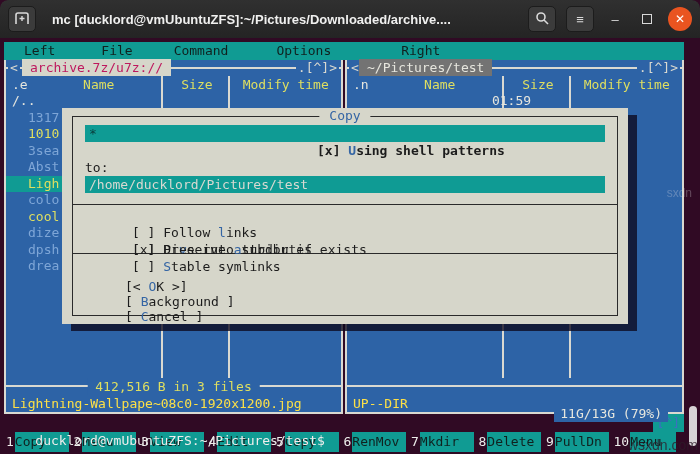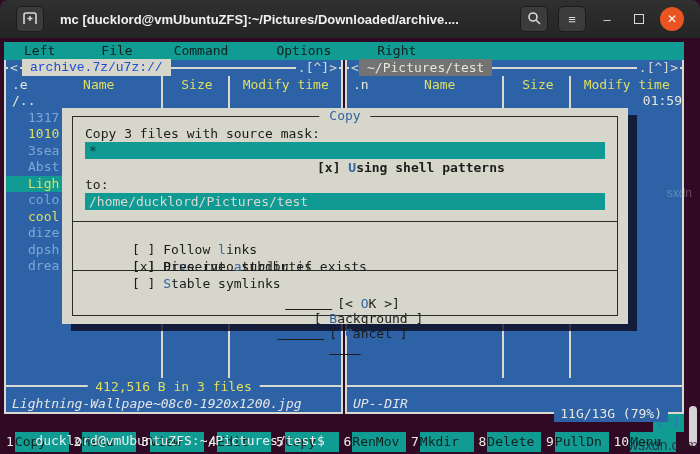--- a/index.html
+++ b/index.html
@@ -1,20 +1,20 @@
 <!DOCTYPE html>
 <html><head>
 <meta charset="utf-8">
 <style>
   * { margin:0; padding:0; box-sizing:border-box; }
   html,body { width:700px; height:454px; }
   body { background:#300a24; font-family:"DejaVu Sans Mono","Liberation Mono",monospace; font-size:13px; overflow:hidden; position:relative; border-radius:8px 8px 0 0; }
 
   
-  .titlebar { height:38px; background:linear-gradient(#303030,#242424); border-radius:8px 8px 0 0; display:flex; align-items:center; padding:0 16px; position:relative; font-family:"Liberation Sans",sans-serif; }
+  .titlebar { height:38px; background:linear-gradient(#303030,#242424); border-radius:8px 8px 0 0; display:flex; align-items:center; padding:0 8px; position:relative; font-family:"Liberation Sans",sans-serif; }
   .tb-btn { width:28px; height:26px; border-radius:5px; background:#3b3b3b; border:1px solid #1c1c1c; display:flex; align-items:center; justify-content:center; color:#d9d9d9; flex:0 0 auto; }
   .tb-title { color:#f0f0ef; font-weight:bold; font-size:13px; margin-left:16px; white-space:nowrap; flex:1 1 auto; overflow:hidden; }
   .tb-right { display:flex; align-items:center; gap:10px; margin-left:8px; }
   .tb-plain { width:22px; height:22px; display:flex; align-items:center; justify-content:center; color:#d9d9d9; background:transparent; border:none; }
   .tb-max { width:10px; height:10px; border:1.5px solid #d9d9d9; }
   .tb-close { width:24px; height:24px; border-radius:50%; background:#e95420; color:#fff; display:flex; align-items:center; justify-content:center; font-size:12px; }
 
   
   .term { position:absolute; top:38px; left:0; right:0; bottom:0; padding:4px 16px 2px 4px; display:flex; flex-direction:column; }
   .menubar { height:18px; line-height:18px; background:#109b93; color:#10211f; display:flex; white-space:pre; }
@@ -23,61 +23,61 @@
   .panels { flex:1; display:flex; }
   .panel { width:50%; background:#2d63a6; border:2px solid #d9d9d1; border-top:none; position:relative; display:flex; flex-direction:column; color:#e6e6de; }
   .panel.left { margin-right:1px; }
   .panel.right { margin-left:1px; }
 
   .ptop { height:16px; position:relative; line-height:16px; white-space:pre; }
   .ptop .tline { position:absolute; left:0; right:0; top:7px; height:2px; background:#d9d9d1; }
   .ptop .cap-l { position:absolute; left:2px; top:0; color:#d9d9d1; background:#2d63a6; padding:0 2px; z-index:1; }
   .ptop .cap-r { position:absolute; right:2px; top:0; color:#d9d9d1; background:#2d63a6; padding:0 2px; z-index:1; }
   .ptitle { position:absolute; left:16px; top:-1px; height:17px; line-height:17px; padding:0 8px; z-index:1; }
-  .ptitle.active { background:#d6d6ca; color:#1d4ed8;font-family:Liberation Mono, monospace; }
+  .ptitle.active { background:#d6d6ca; color:#be185d; }
   .ptitle.inactive { background:#737373; color:#e6e6de; }
 
   .pbody { flex:1; position:relative; overflow:hidden; }
   .vsep { position:absolute; top:0; bottom:0; width:2px; background:#d9d9d1; }
   .vsep.v1 { right:53%; } .vsep.v2 { right:33%; }
   .pcols { height:17px; line-height:17px; display:flex; color:#dfdf60; position:relative; }
   .csort { width:28px; padding-left:6px; color:#e6e6de; }
   .cname { flex:1; text-align:center; }
   .csize { width:20%; text-align:center; }
   .ctime { width:33%; text-align:center; }
 
   .frow { height:16.5px; line-height:16.5px; padding-left:6px; white-space:pre; position:relative; }
   .frow.indent { padding-left:22px; }
   .frow.updir { color:#e6e6de; }
   .frow.regular { color:#7ea6d7; }
   .frow.marked { color:#dfdf60; }
   .frow.selected { background:#109b93; color:#dfdf60; }
-  .frow.timeonly { text-align:right; padding-right:0; color:#e6e6de; }
+  .frow.timeonly { text-align:center; padding-right:12px; color:#e6e6de; }
 
   .msep { height:17px; position:relative;text-align:right; }
   .msep .line { position:absolute; left:0; right:0; top:7px; height:2px; background:#d9d9d1; }
   .msep .stats { position:absolute; left:50%; transform:translateX(-50%); top:0; line-height:17px; background:#2d63a6; padding:0 8px; color:#dfdf60; white-space:nowrap; z-index:1; }
-  .mstatus { height:17px; line-height:17px; padding-left:6px; color:#e5e5e5; white-space:nowrap; overflow:hidden;font-style:italic; }
+  .mstatus { height:17px; line-height:17px; padding-left:6px; color:#fde047; white-space:nowrap; overflow:hidden; }
   .disk { position:absolute; bottom:-10px; right:14px; line-height:17px; background:#2d63a6; padding:0 6px; color:#e6e6de; z-index:2; white-space:nowrap; }
 
   
   .dialog { position:absolute; left:62px; top:108px; width:566px; height:216px; background:#d6d6ca; color:#1c1c1c; padding:8px 10px; box-shadow:9px 7px 0 rgba(12,8,30,0.78); z-index:5; }
   .dlg-inner { border:1.5px solid #2a2a2a; height:100%; position:relative; padding-top:8px; }
   .dlg-title { position:absolute; top:-9px; left:50%; transform:translateX(-50%); background:#d6d6ca; color:#3465a4; padding:0 10px; line-height:16px; }
   .dlg-row { height:17px; line-height:17px; margin:0 12px; white-space:pre; }
   .dlg-input { height:17px; line-height:17px; margin:0 12px; background:#0f9b94; padding-left:4px; white-space:pre; overflow:hidden; }
   .dlg-input.mask { color:#0a3c3a; }
   .dlg-input.dest { color:#d9d9d1; }
   .dlg-shell { margin-left:244px;font-weight:bold; }
   .dlg-hr { border-top:1.5px solid #2a2a2a; margin:11px 0 2px; }
   .dlg-hr.second { margin-top:12px; }
   .cbrow { height:17px; line-height:17px; margin:0 12px; white-space:pre; }
   .cbcol-l { display:inline-block; width:232px; }
   .hot { color:#3465a4; }
-  .dlg-buttons { text-align:center; margin-top:10px; white-space:pre;text-decoration:underline; }
+  .dlg-buttons { margin-top:10px; white-space:pre; }
   .dlg-buttons .btn { display:inline-block; margin:0 5px; }
 
   
   .hintline { height:17px; line-height:17px; color:#d3d7cf; white-space:pre; }
   .promptline { height:18px; line-height:18px; color:#eeeeec; white-space:pre; position:relative; }
   .panel-toggle { position:absolute; right:0; top:0; background:#109b93; color:#3c6fc0; padding:0 4px; line-height:18px; }
   .fkeys { height:20px; display:flex; }
   .fk { flex:1; display:flex; margin-right:3px; }
   .fk:last-child { margin-right:8px; }
   .fk-num { color:#eeeeec; padding:0 1px 0 2px; line-height:20px; }
@@ -124,21 +124,21 @@
   </div>
 </div>
 
 <div class="term">
 
   <div class="menubar">
     <span style="margin-left:12px">Left</span>
     <span style="margin-left:30px">File</span>
     <span style="margin-left:25px">Command</span>
     <span style="margin-left:32px">Options</span>
-    <span style="margin-left:30px">Right</span>
+    <span style="margin-left:54px">Right</span>
   </div>
 
   <div class="panels">
 
     <div class="panel left">
       <div class="ptop">
         <div class="tline"></div>
         <span class="cap-l">&lt;</span>
         <span class="ptitle active">archive.7z/u7z://</span>
         <span class="cap-r">.[^]&gt;</span>
@@ -243,21 +243,20 @@
     <div class="fk">
         <span class="fk-num">10</span>
         <span class="fk-label">Menu</span>
       </div>
   </div>
 </div>
 
 <div class="dialog">
   <div class="dlg-inner">
     <div class="dlg-title">Copy</div>
-    <div class="dlg-row">Copy 3 files with source mask:</div>
     <div class="dlg-input mask">*</div>
     <div class="dlg-row dlg-shell"><span>[x] </span><span class="hot">U</span><span>sing shell patterns</span></div>
     <div class="dlg-row">to:</div>
     <div class="dlg-input dest">/home/ducklord/Pictures/test</div>
     <div class="dlg-hr"></div>
     <div class="cbrow">
       <span class="cbcol-l"><span>[ ] Follow </span><span class="hot">l</span><span>inks</span></span>
       <span><span>[ ] Di</span><span class="hot">v</span><span>e into subdir if exists</span></span>
     </div>
     <div class="cbrow">

